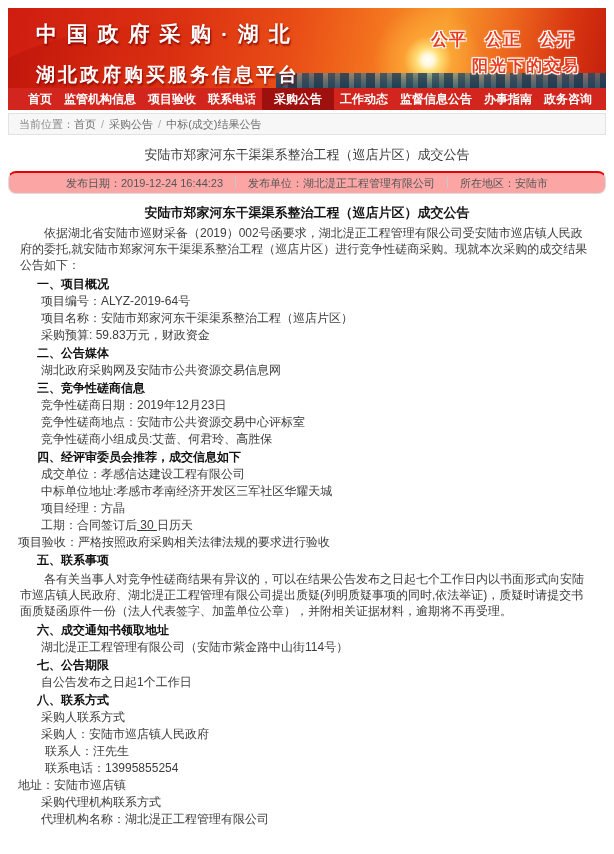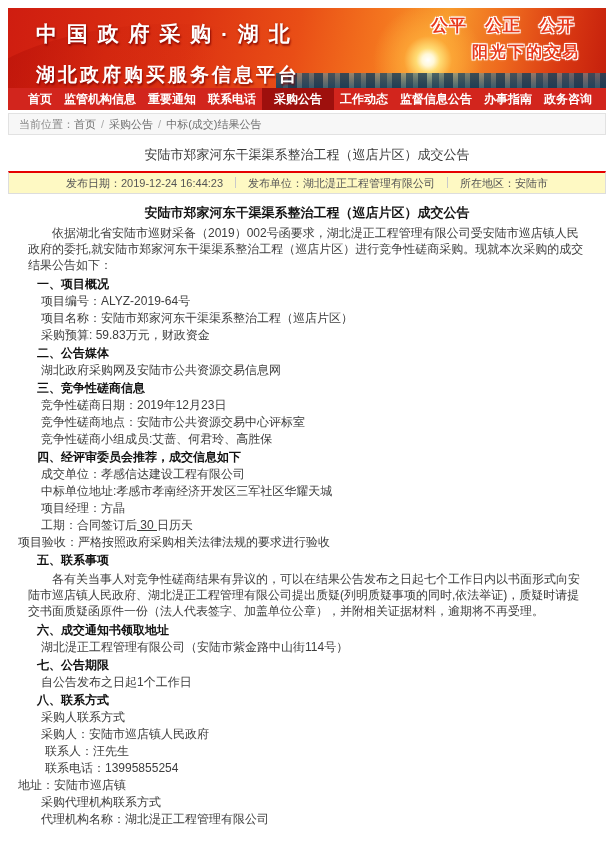--- a/index.html
+++ b/index.html
@@ -34,21 +34,21 @@
     text-shadow:1px 2px 2px rgba(120,0,0,.75), 0 0 2px rgba(150,20,0,.5);
   }
   .b-sub{
     color:#fff;font-weight:bold;font-size:19px;letter-spacing:3px;margin-top:14px;
     text-shadow:1px 2px 2px rgba(120,0,0,.75);
   }
   .b-url{
     color:#fff;font-weight:bold;font-size:10px;letter-spacing:1.6px;margin:3px 0 0 20px;
     text-shadow:0 1px 1px rgba(120,0,0,.6);
   }
-  .banner-right{position:absolute;top:6px;right:26px;text-align:center;z-index:2;}
+  .banner-right{position:absolute;top:20px;right:26px;text-align:center;z-index:2;}
   .slogan1{
     font-size:17px;font-weight:bold;color:#e83a1c;letter-spacing:1px;
     text-shadow:-1px -1px 0 #fff,1px -1px 0 #fff,-1px 1px 0 #fff,1px 1px 0 #fff,0 0 3px #fff;
   }
   .slogan2{
     font-size:16px;font-weight:bold;color:#e83a1c;margin-top:5px;letter-spacing:2px;
     text-shadow:-1px -1px 0 #fff,1px -1px 0 #fff,-1px 1px 0 #fff,1px 1px 0 #fff,0 0 3px #fff;
     padding-left:46px;
   }
 
@@ -69,31 +69,31 @@
     border:1px solid #e2e2e2;font-size:11px;color:#8a8a8a;padding-left:10px;
   }
   .crumb-link{color:#6f6f6f;text-decoration:none;cursor:pointer;}
   .crumb-sep{color:#aaa;margin:0 5px;}
 
   
   .page-title{
     margin:11px 0 7px 0;text-align:center;font-size:13px;font-weight:400;color:#3a3a3a;
   }
   .meta{
-    border-top:2px solid #e60000;background:#fef9c3;
+    border-top:2px solid #e60000;background:#fca5a5;
     border-left:1px solid #ddd;border-right:1px solid #ddd;border-bottom:1px solid #ddd;
-    height:20px;line-height:20px;text-align:center;font-size:11px;color:#555;
+    height:20px;line-height:20px;text-align:center;font-size:11px;color:#555;border-radius:8px;
   }
   .meta b{font-weight:400;color:#555;}
   .meta .sep{display:inline-block;width:0;height:11px;border-left:1px solid #c9c9c9;margin:0 12px;vertical-align:-1px;}
 
   
   .article{padding:1px 4px 0 4px;font-size:12px;color:#3d3d3d;}
   .a-title{margin:9px 0 3px 0;text-align:center;font-size:13px;font-weight:bold;color:#151515;}
-  .b-para{margin:2px 16px;line-height:16px;text-indent:24px;color:#3d3d3d;}
+  .b-para{margin:2px 8px;line-height:16px;text-indent:24px;color:#3d3d3d;}
   .b-heading{font-weight:bold;color:#111;line-height:18px;margin-left:25px;}
   .b-line{line-height:17px;}
   .ind0{margin-left:6px;}
   .ind1{margin-left:29px;}
   .ind2{margin-left:33px;}
   .u{text-decoration:underline;}
 </style>
 </head>
 <body>
 
@@ -108,21 +108,21 @@
     <div class="skyline"></div>
     <div class="banner-right">
       <div class="slogan1">公平　公正　公开</div>
       <div class="slogan2">阳光下的交易</div>
     </div>
   </div>
 
   <nav class="nav" id="nav">
       <a class="nav-item">首页</a>
       <a class="nav-item">监管机构信息</a>
-      <a class="nav-item">重要通知</a>
+      <a class="nav-item">项目验收</a>
       <a class="nav-item">联系电话</a>
       <a class="nav-item active">采购公告</a>
       <a class="nav-item">工作动态</a>
       <a class="nav-item">监督信息公告</a>
       <a class="nav-item">办事指南</a>
       <a class="nav-item">政务咨询</a>
     </nav>
 
   <div class="crumb">
     <span class="crumb-label">当前位置：</span><span id="crumbItems"><a class="crumb-link">首页</a><span class="crumb-sep">/</span><a class="crumb-link">采购公告</a><span class="crumb-sep">/</span><a class="crumb-link">中标(成交)结果公告</a></span>

